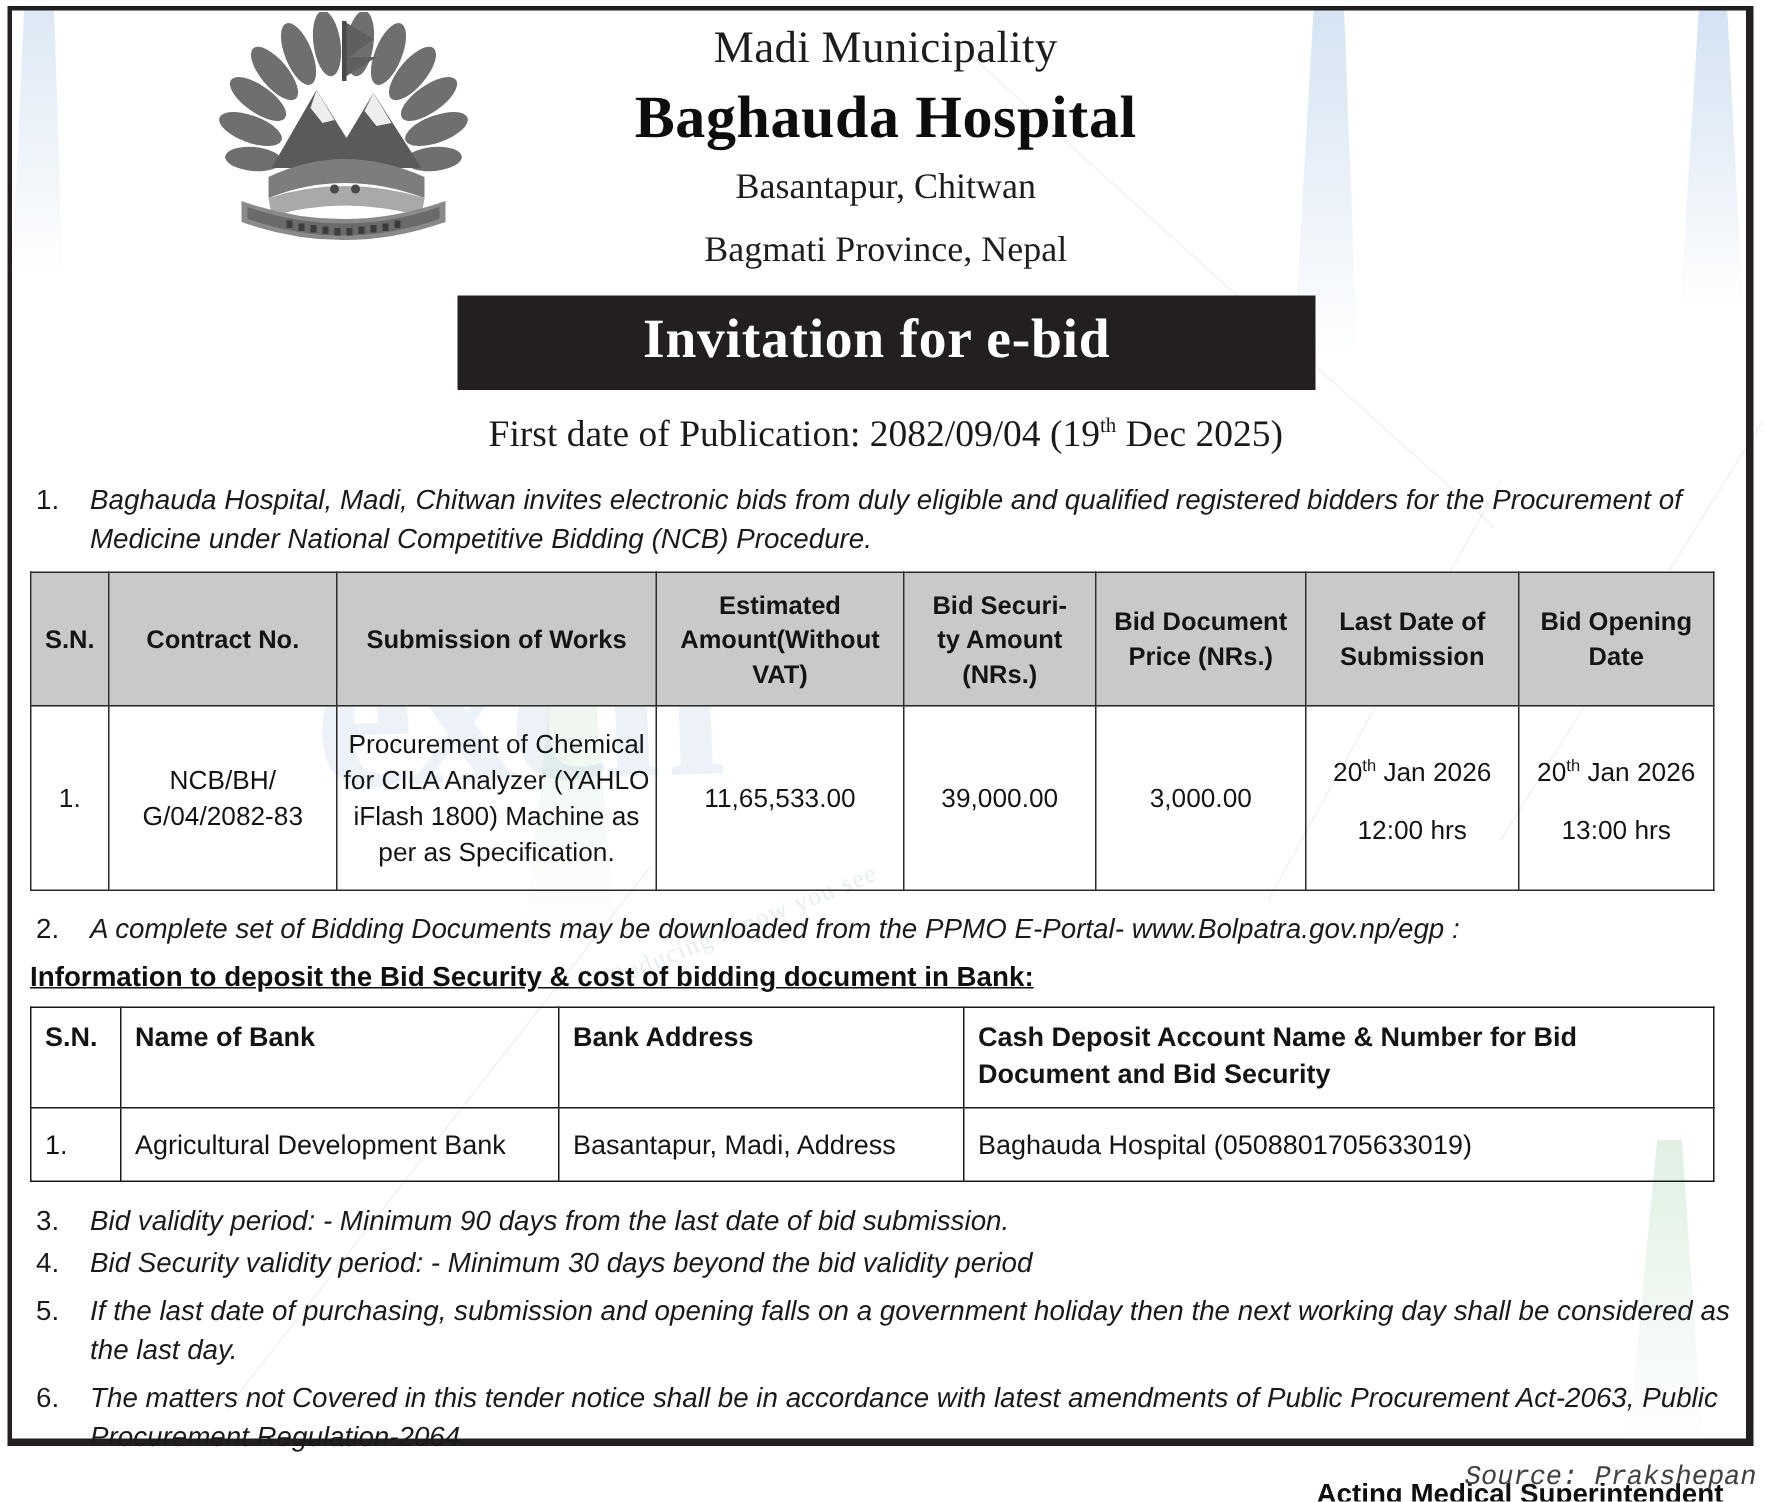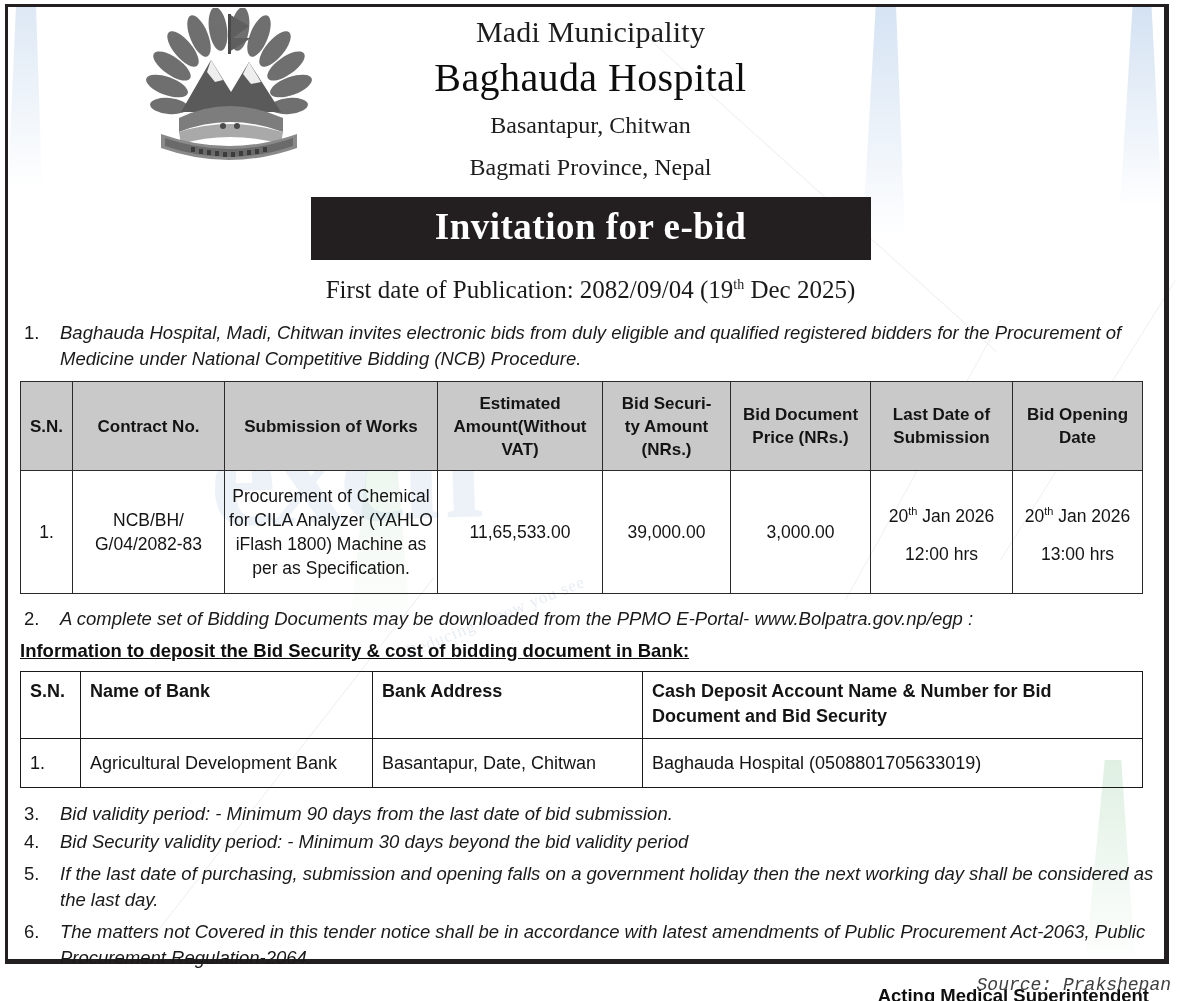--- a/index.html
+++ b/index.html
@@ -134,42 +134,42 @@
   .org-line1 {
     font-family: "Liberation Serif", serif;
     font-size: 30px;
     line-height: 40px;
     color: #1d1d1d;
     letter-spacing: 0.2px;
   }
   .org-line2 {
     font-family: "Liberation Serif", serif;
     font-size: 40px;
-    font-weight: normal;
+    font-weight: bold;
     line-height: 52px;
     color: #0d0d0d;
     letter-spacing: 0.4px;
   }
   .org-line3, .org-line4 {
     font-family: "Liberation Serif", serif;
     font-size: 24px;
     line-height: 42px;
     color: #1d1d1d;
   }
 
   .banner {
     margin: 9px auto 0 auto;
     width: 560px;
     background: #231f20;
     color: #ffffff;
     font-family: "Liberation Serif", serif;
     font-size: 37px;
     font-weight: bold;
     letter-spacing: 0.5px;
-    padding: 8px 0 11px 0;
+    padding: 8px 12px 11px 0;
     line-height: 44px;
   }
   .pubdate {
     margin-top: 9px;
     font-family: "Liberation Serif", serif;
     font-size: 25px;
     line-height: 32px;
     color: #1a1a1a;
   }
   .pubdate sup { font-size: 14px; vertical-align: super; }
@@ -453,21 +453,21 @@
           <th class="two-line">
             <span>Cash Deposit  Account Name &amp; Number for Bid</span>
             <span>Document and Bid Security</span>
           </th>
         </tr>
       </thead>
       <tbody>
         <tr>
           <td>1.</td>
           <td>Agricultural Development Bank</td>
-          <td>Basantapur, Date, Chitwan</td>
+          <td>Basantapur, Madi, Address</td>
           <td>Baghauda Hospital (0508801705633019)</td>
         </tr>
       </tbody>
     </table>
   </div>
 
   <div class="clauses" style="margin-top:13px;">
     <div class="clause">
       <div class="num">3.</div>
       <div class="txt">Bid validity period: - Minimum 90 days from the last date of bid submission.</div>

